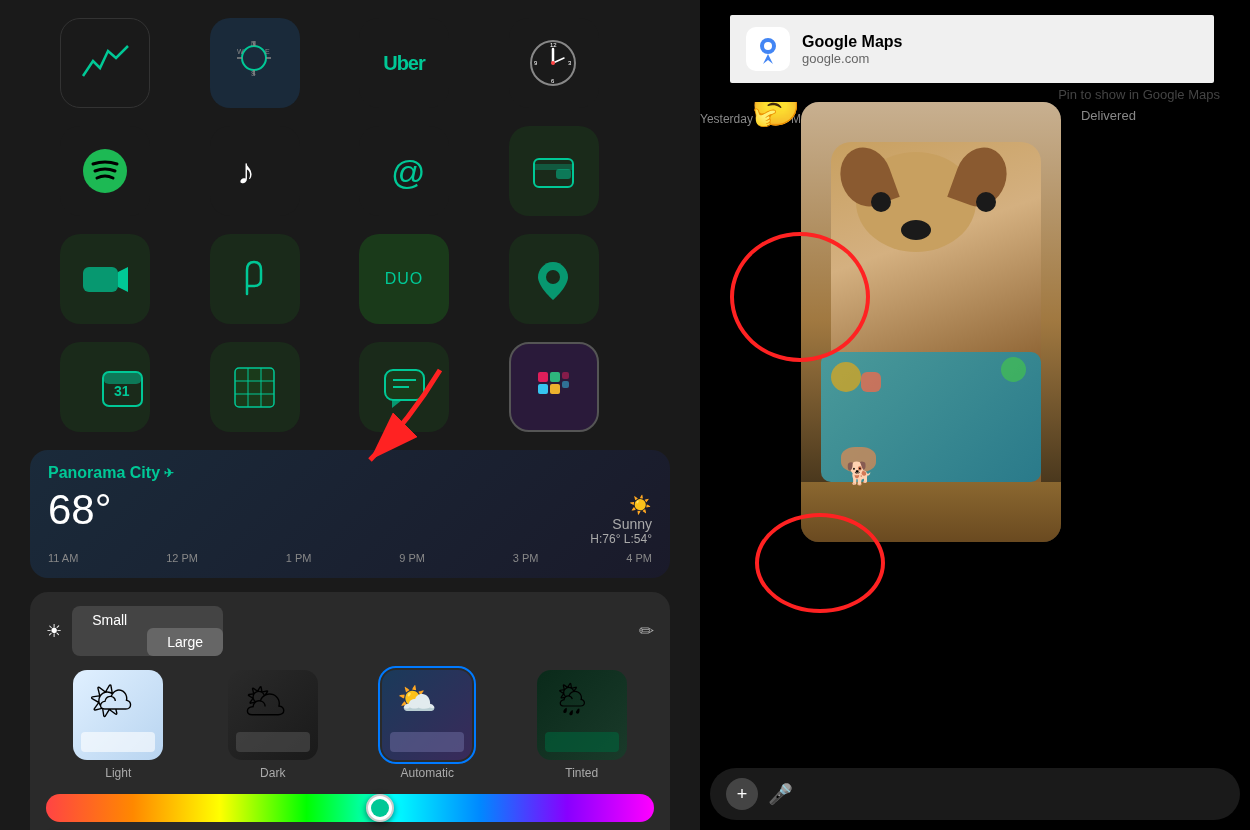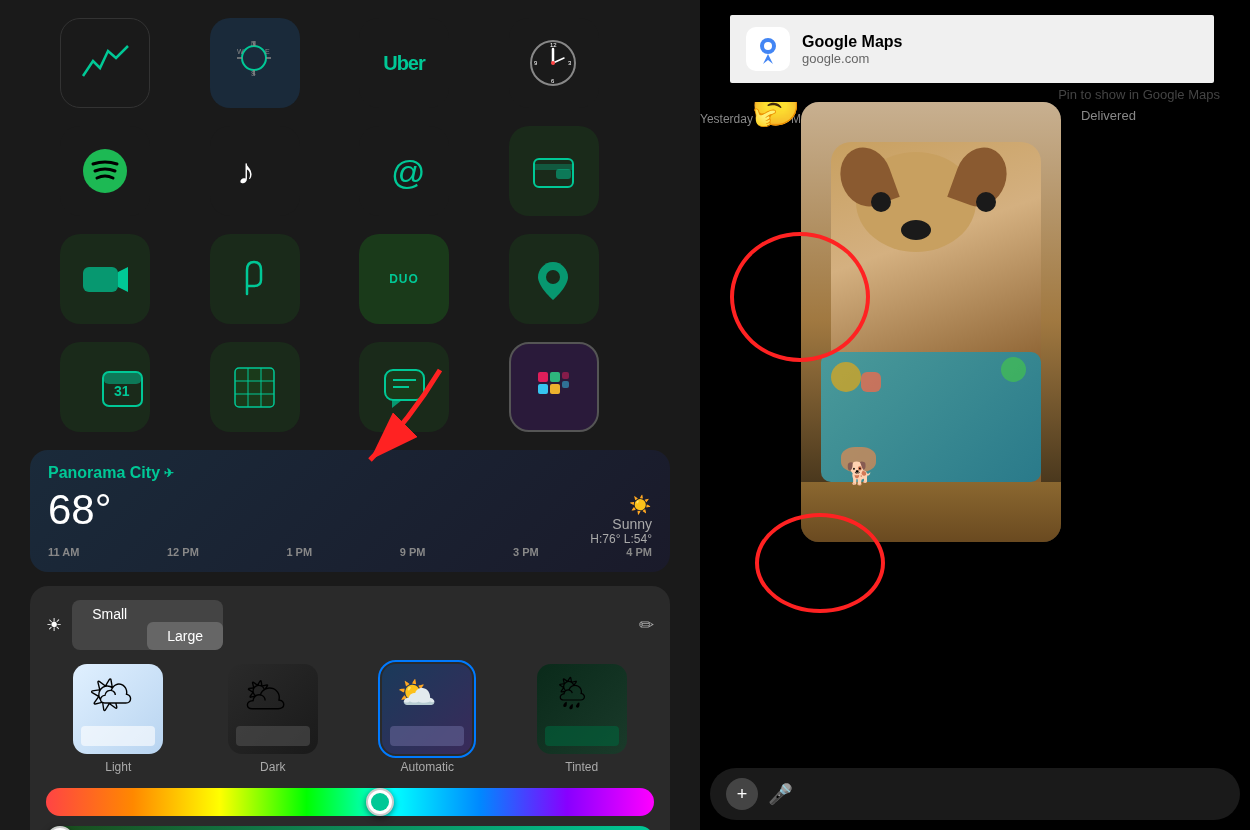--- a/index.html
+++ b/index.html
@@ -82,21 +82,21 @@
       color: #aaa;
       font-size: 14px;
       padding-top: 8px;
     }
     .weather-sun { font-size: 18px; }
     .weather-timeline {
       display: flex;
       justify-content: space-between;
       color: #888;
       font-size: 11px;
-      font-weight: bold;
+      margin-top: 6px;
     }
 
     
     .bottom-controls {
       margin: 14px 30px 0 30px;
       background: #2a2a2a;
       border-radius: 18px;
       padding: 14px 16px;
     }
 
@@ -455,21 +455,21 @@
         <rect x="5" y="15" width="35" height="25" rx="6" fill="#00c896" opacity="0.7"></rect>
         <polygon points="40,20 50,15 50,40 40,35" fill="#00c896"></polygon>
       </svg>
     </div>
     <div class="app-icon" style="background:#1a2a1a;">
       <svg viewBox="0 0 55 55">
         <path d="M20 42 L20 18 Q20 10 27 10 Q34 10 34 18 L34 28 Q34 34 27 34 L20 34" stroke="#00c896" stroke-width="2.5" fill="none" stroke-linecap="round"></path>
       </svg>
     </div>
     <div class="app-icon" style="background:#1a3a1a;">
-      <span style="color:#00c896; font-weight:700; font-size:12px; letter-spacing:1px;">DUO</span>
+      <span style="color:#00c896; font-weight:400; font-size:16px; letter-spacing:1px;">DUO</span>
     </div>
     <div class="app-icon" style="background:#1a2a1a;">
       <svg viewBox="0 0 55 55">
         <path d="M27 10 C18 10 12 18 12 25 C12 35 27 48 27 48 C27 48 42 35 42 25 C42 18 36 10 27 10Z" fill="#00c896" opacity="0.7"></path>
         <circle cx="27" cy="25" r="7" fill="#1a2a1a"></circle>
       </svg>
     </div>
 
     <div class="app-icon" style="background:#1a2a1a;justify-content:flex-end;">
       <svg viewBox="0 0 55 55">

